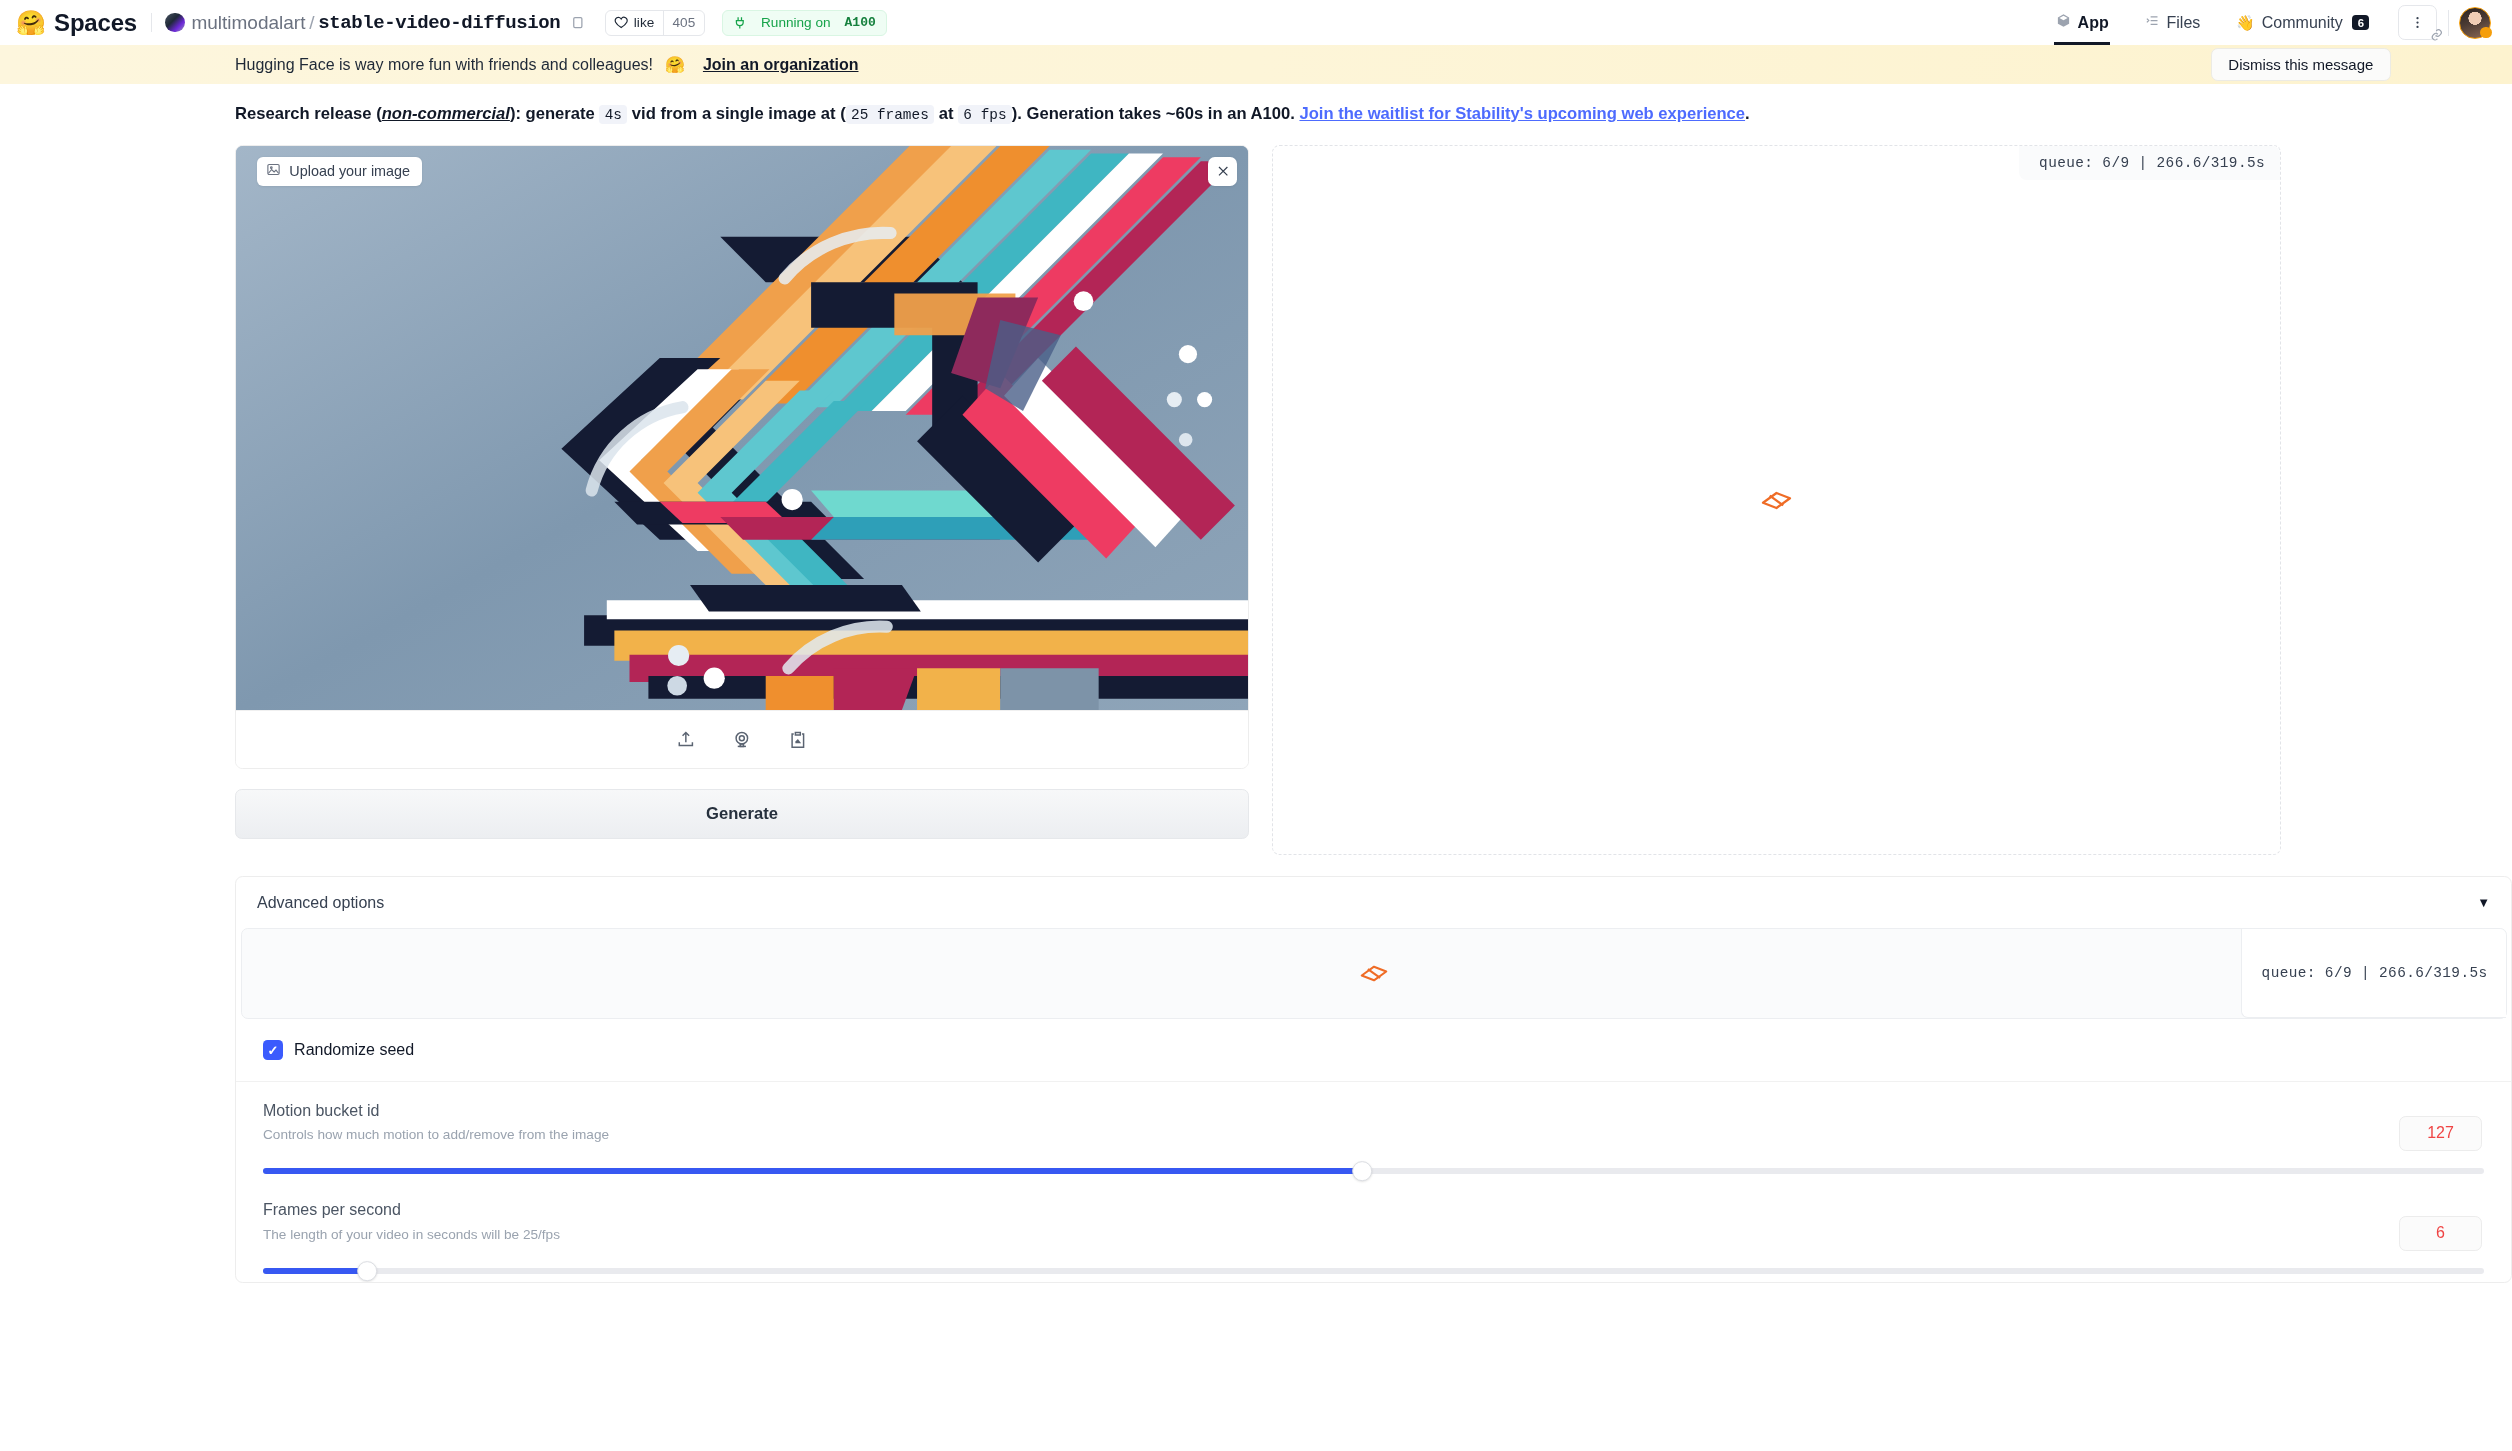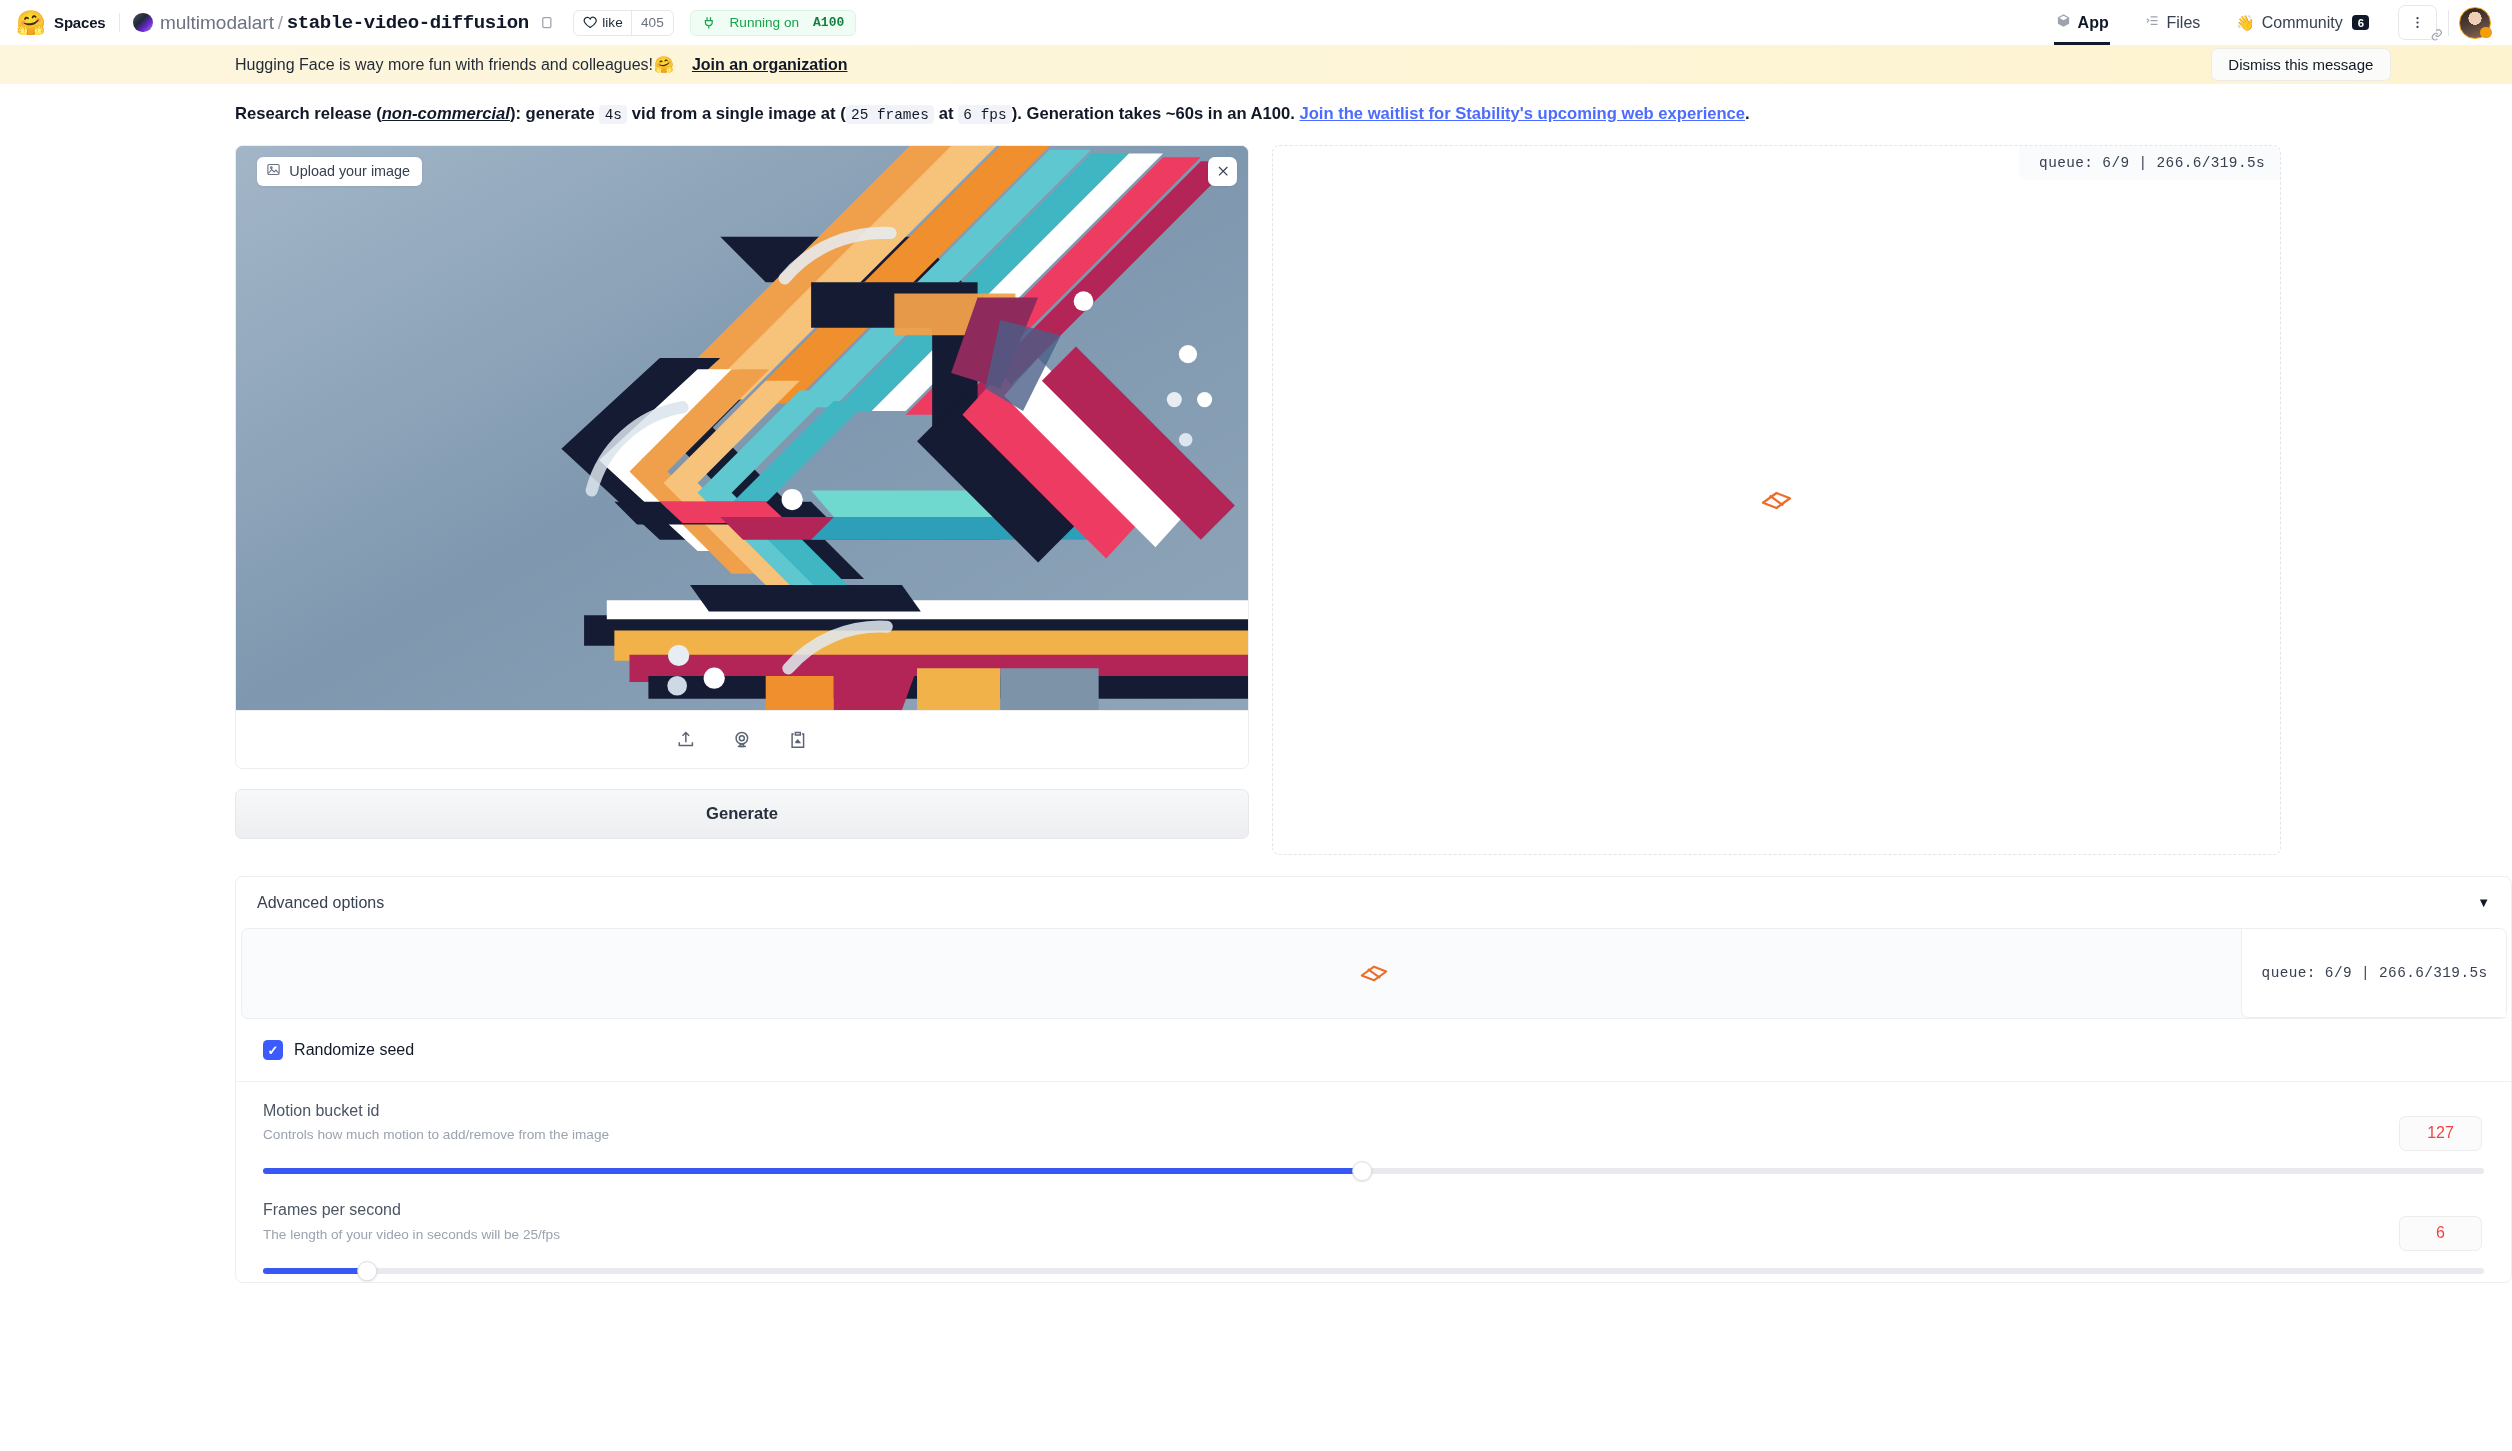--- a/index.html
+++ b/index.html
@@ -14,21 +14,21 @@
   .topbar {
     position: relative;
     height: 45px;
     display: flex;
     align-items: center;
     padding: 0 18px 0 16.6px;
     background: #fff;
   }
   .hf-logo { font-size: 24px; line-height: 1; margin-right: 7.6px; }
   .spaces-word {
-    font-size: 15px; font-weight: bold; color: #111827;
+    font-size: 24px; font-weight: bold; color: #111827;
     letter-spacing: -0.2px;
   }
   .nav-divider {
     width: 0.8px; height: 19.7px; background: #e5e7eb; margin: 0 13.6px;
   }
   .org-avatar {
     width: 19.7px; height: 19.7px; border-radius: 50%;
     background: linear-gradient(135deg,#4b5563 0%,#1f2937 40%,#6d28d9 70%,#9ca3af 100%);
     margin-right: 6.8px; flex: none;
   }
@@ -108,21 +108,21 @@
   }
 
   
   .banner {
     height: 39px;
     background: linear-gradient(90deg,#fdf6dd 0%, #fdf5d8 50%, #fdf3cf 100%);
     display: flex; align-items: center;
     padding: 0 23px 0 235px;
     font-size: 16px; color: #1f2937;
   }
-  .banner-text { display: flex; align-items: center; gap: 1px; }
+  .banner-text { display: flex; align-items: center; gap: 12px; }
   .banner-link {
     color: #111827; text-decoration: underline; font-weight: bold;
     margin-left: 18px; cursor: pointer;
   }
   .dismiss-btn {
     margin-left: auto; margin-right: 98px;
     background: #fbfbfa; border: 0.8px solid #ecebe4; border-radius: 6.8px;
     height: 33px; padding: 0 16.6px;
     font-size: 15px; color: #111827; cursor: pointer;
     font-family: "Liberation Sans", sans-serif;

